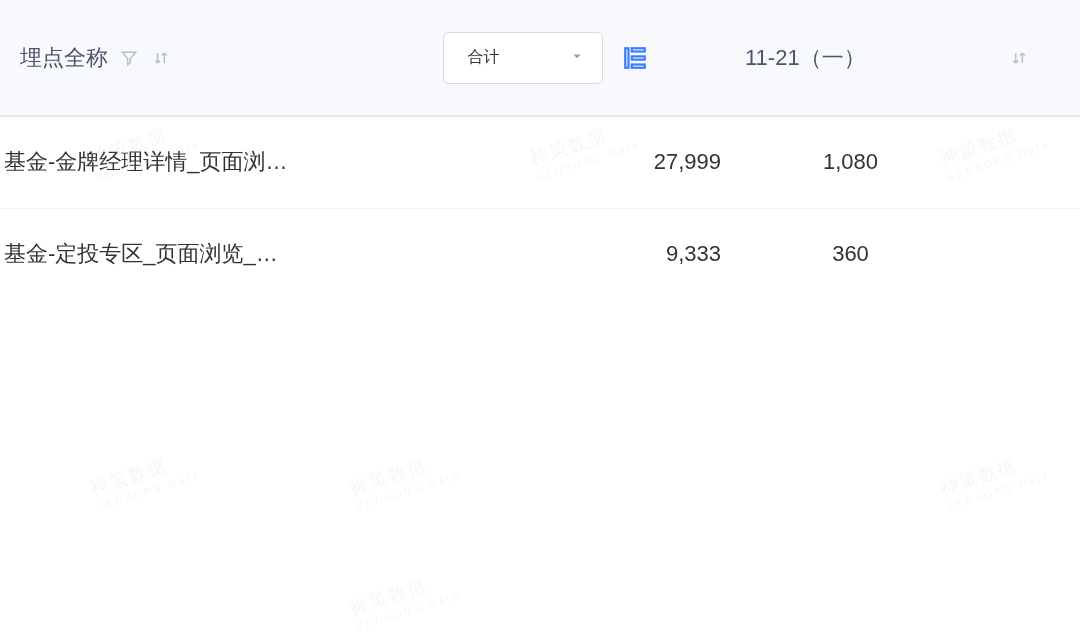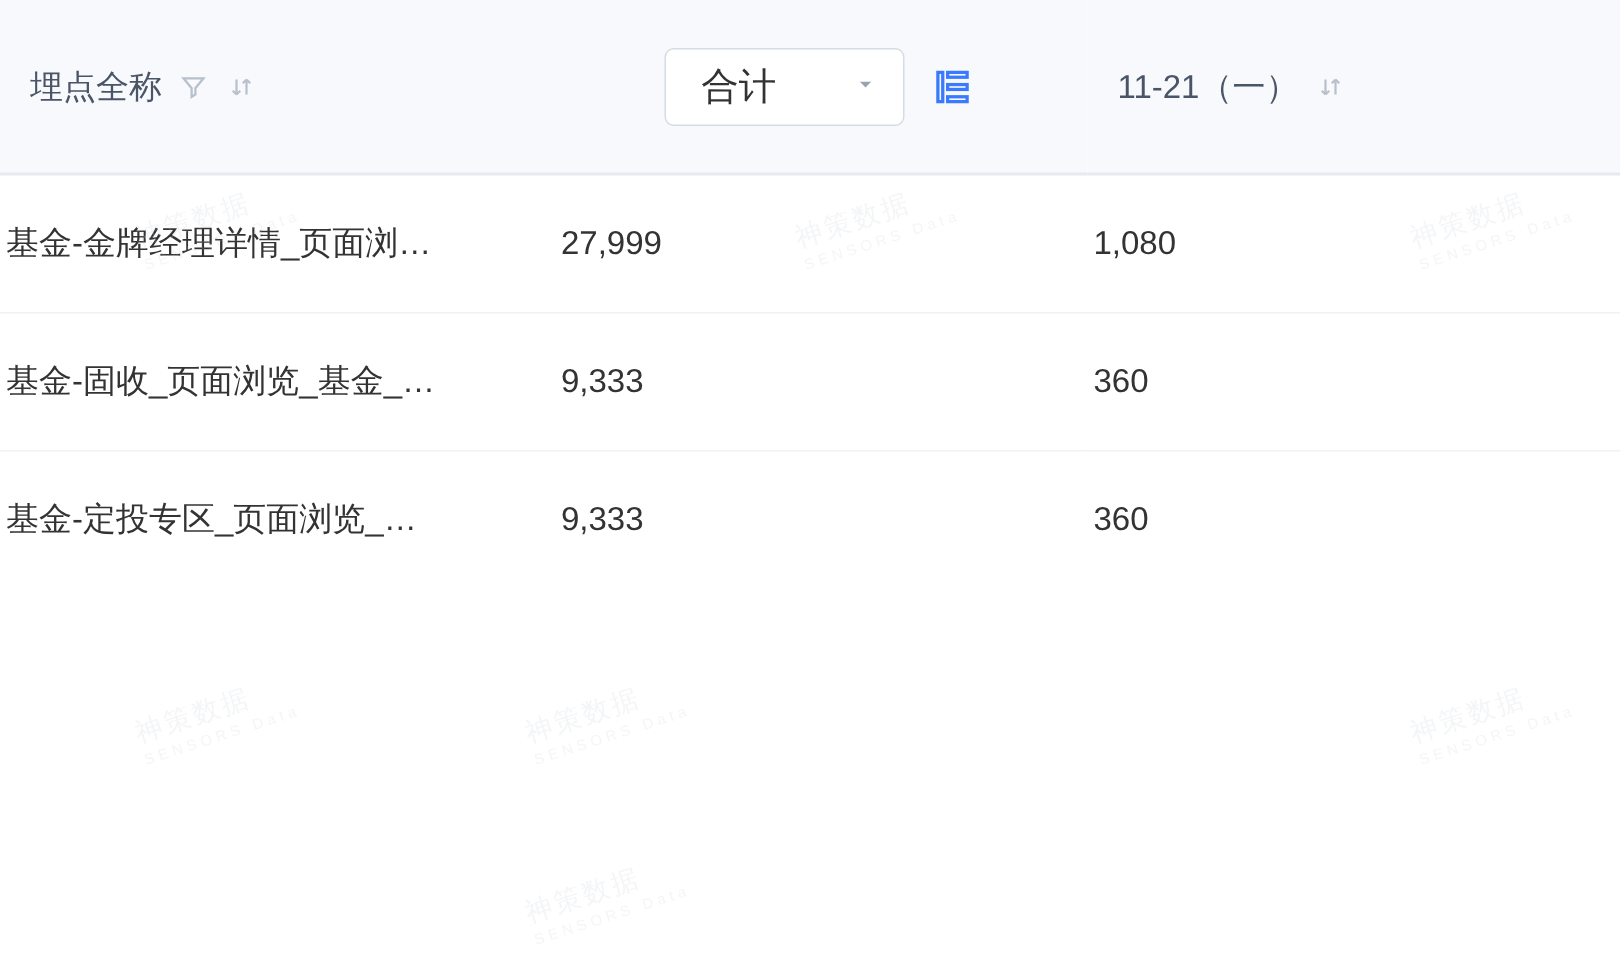--- a/index.html
+++ b/index.html
@@ -55,39 +55,39 @@
       align-items: center;
       justify-content: space-between;
       border: 1px solid #d6dce5;
       border-radius: 6px;
       background: #fff;
       height: 52px;
       padding: 0 16px 0 24px;
       min-width: 160px;
       cursor: pointer;
       color: #333;
-      font-size: 25px;
+      font-size: 16px;
     }
     .dropdown .chev {
       color: #9aa3b2;
       margin-left: 14px;
     }
     .settings-btn {
       color: #3a7afe;
       display: inline-flex;
       align-items: center;
       justify-content: center;
       cursor: pointer;
       height: 48px;
       width: 36px;
     }
     .header-col3-content {
       display: flex;
       align-items: center;
-      justify-content: flex-start;
+      justify-content: space-between;
       gap: 10px;
       padding-right: 30px;
     }
     .data-row {
       height: 92px;
       border-top: 1px solid #eef1f5;
     }
     .data-row.first { border-top: 2px solid #e6eaf0; }
     .cell {
       font-size: 22px;
@@ -97,25 +97,25 @@
     }
     .cell.name {
       color: #333;
       white-space: nowrap;
       overflow: hidden;
       text-overflow: ellipsis;
       max-width: 370px;
     }
     .cell.indent1 { padding-left: 48px; }
     .cell.num {
-      text-align: left;
+      text-align: right;
       color: #333;
     }
     .cell.num3 {
-      text-align: left;
+      text-align: center;
       padding-right: 108px;
       margin-top: 24px;
     }
     .watermark {
       position: absolute;
       color: rgba(190, 198, 210, 0.18);
       font-size: 18px;
       letter-spacing: 2px;
       transform: rotate(-18deg);
       pointer-events: none;
@@ -178,25 +178,20 @@
       </th>
     </tr>
   </thead>
   <tbody>
       <tr class="data-row first">
         <td class="cell name">基金-金牌经理详情_页面浏…</td>
         <td class="cell num">27,999</td>
         <td class="cell num num3">1,080</td>
       </tr>
       <tr class="data-row">
-        <td class="cell name">基金-固收_页面浏览_基金_…</td>
-        <td class="cell num">9,333</td>
-        <td class="cell num num3">360</td>
-      </tr>
-      <tr class="data-row">
         <td class="cell name">基金-定投专区_页面浏览_…</td>
         <td class="cell num">9,333</td>
         <td class="cell num num3">360</td>
       </tr>
     </tbody>
 </table>
 
 <div class="watermark" style="top:130px; left:90px;"><span>神策数据</span><span class="wm-line">SENSORS Data</span></div>
 <div class="watermark" style="top:130px; left:530px;"><span>神策数据</span><span class="wm-line">SENSORS Data</span></div>
 <div class="watermark" style="top:130px; left:940px;"><span>神策数据</span><span class="wm-line">SENSORS Data</span></div>

